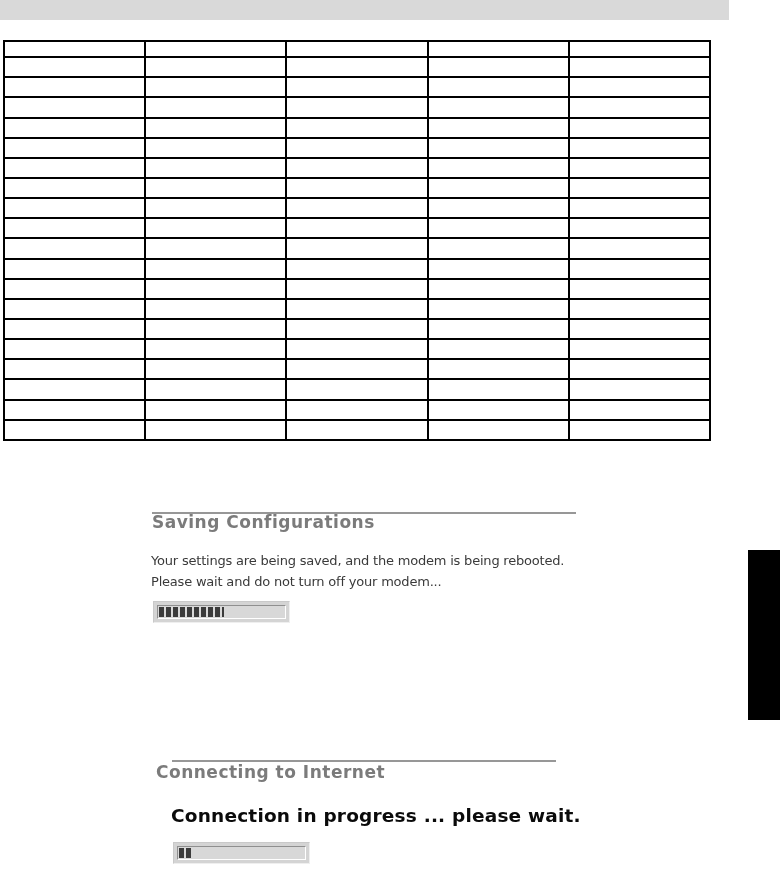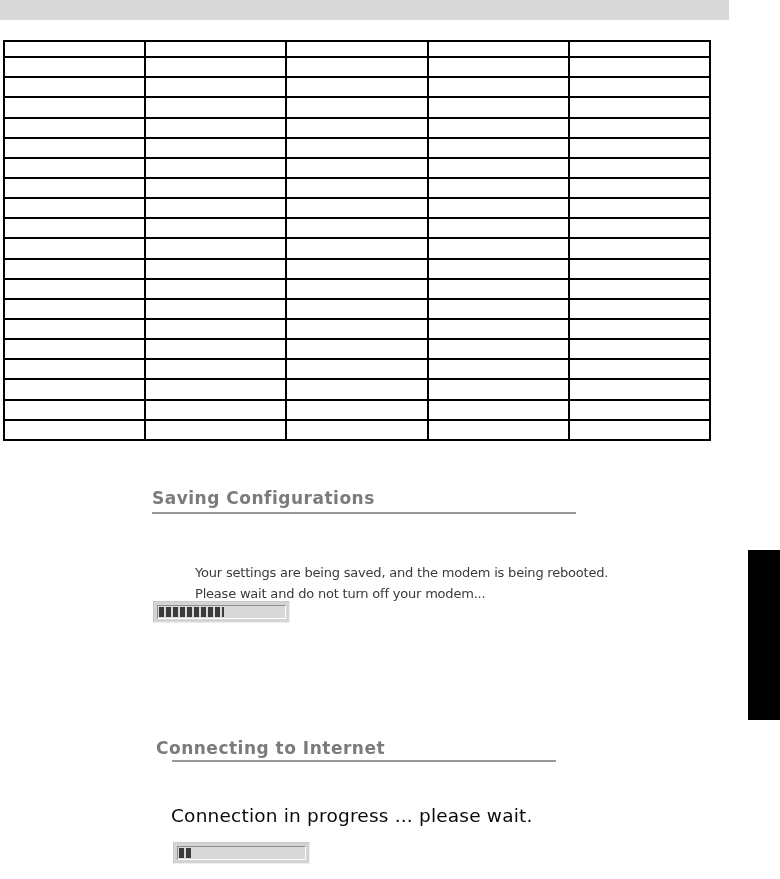--- a/index.html
+++ b/index.html
@@ -32,37 +32,38 @@
     width:32px; height:170px;
     background:var(--side-tab, #000);
   }
   .section-title {
     position:absolute;
     font-weight:bold;
     font-size:17px;
     letter-spacing:0.5px;
     color:var(--heading, #7b7b7b);
     white-space:nowrap;
+    margin-top:24px;
   }
   .rule {
     position:absolute;
     height:2px;
     background:var(--rule, #979797);
   }
   .body-text {
     position:absolute;
     font-size:13px;
     letter-spacing:-0.2px;
     line-height:21px;
     color:var(--body-text, #3a3a3a);
     white-space:pre-line;
   }
   .status-bold {
     position:absolute;
-    font-weight:normal;
+    font-weight:bold;
     font-size:18.5px;
     letter-spacing:0.2px;
     color:var(--status-text, #0a0a0a);
     white-space:nowrap;
   }
   .progressbar {
     position:absolute;
     width:137px; height:22px;
     background:var(--progress-container, #d4d4d4);
     border-top:1px solid #c9c9c9;
@@ -237,21 +238,21 @@
         <td></td>
         <td></td>
         <td></td>
       </tr>
     </tbody>
 </table>
 
 <div class="section-title" style="left:152px; top:488px;">Saving Configurations</div>
 <div class="rule" style="left:152px; top:512px; width:424px;"></div>
 
-<div class="body-text" style="left:151px; top:562px;margin-left:44px;">Your settings are being saved, and the modem is being rebooted.
+<div class="body-text" style="left:151px; top:550px;">Your settings are being saved, and the modem is being rebooted.
 Please wait and do not turn off your modem...</div>
 
 <div class="progressbar" style="left:153px; top:601px;">
   <div class="progress-track">
     <div class="progress-fill" style="width: 52%;"></div>
   </div>
 </div>
 
 <div class="side-tab"></div>
 

